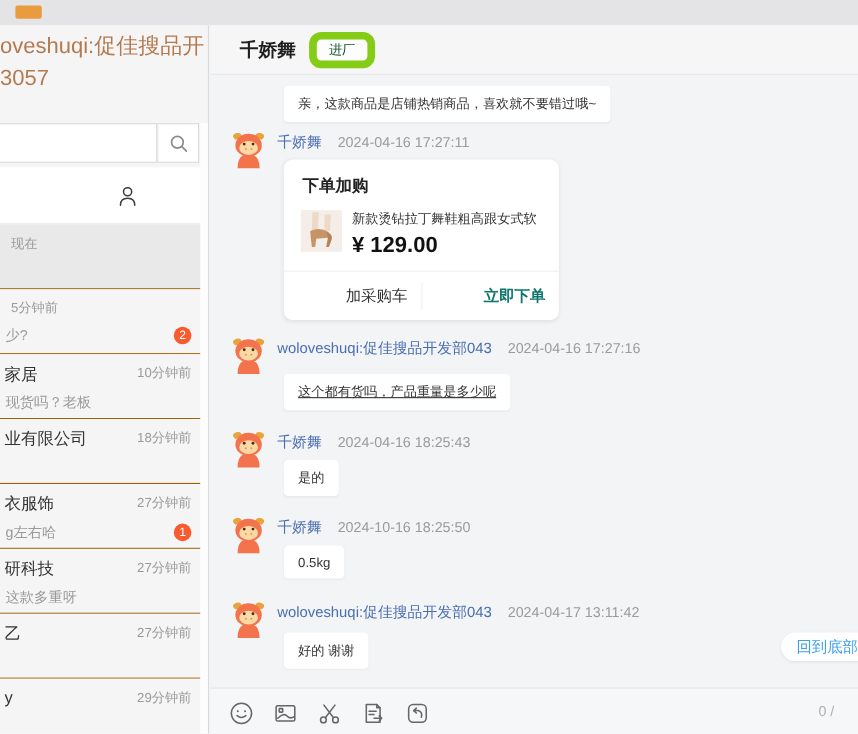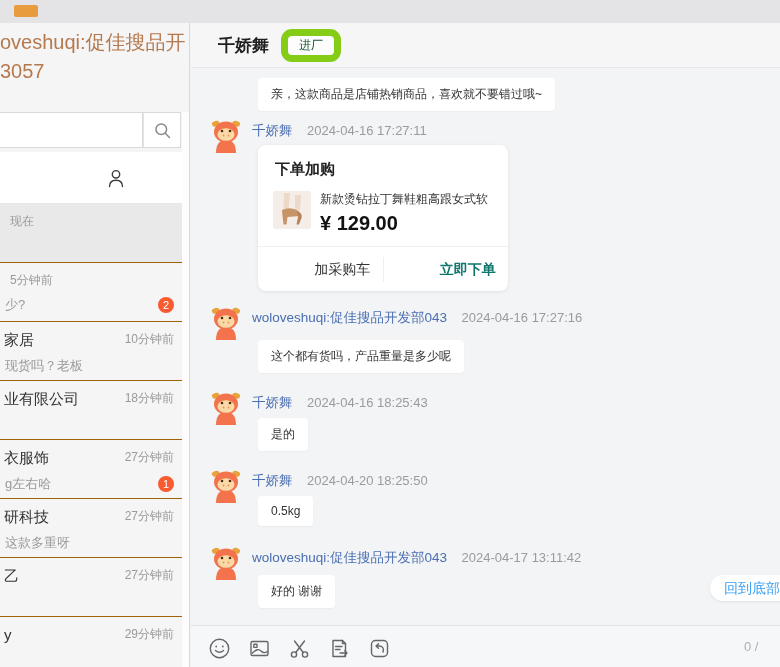--- a/index.html
+++ b/index.html
@@ -249,21 +249,21 @@
         <circle cx="14" cy="13" r="1.3" fill="#4a2c12"></circle>
           <circle cx="22" cy="13" r="1.3" fill="#4a2c12"></circle>
         <circle cx="15.5" cy="17.5" r="0.9" fill="#e2955f"></circle>
           <circle cx="20.5" cy="17.5" r="0.9" fill="#e2955f"></circle>
       </svg>
     </div>
     <div class="msg-header" style="top:285px;">
       <span class="msg-sender">woloveshuqi:促佳搜品开发部043</span>
       <span class="msg-time">2024-04-16 17:27:16</span>
     </div>
-    <div class="bubble" style="top:317px;">这个都有货吗，产品重量是多少呢</div>
+    <div class="bubble" style="top:317px;text-decoration:underline;">这个都有货吗，产品重量是多少呢</div>
 
     <div class="avatar" style="top:367px;">
       <svg viewBox="0 0 36 36" width="36" height="36">
         <path d="M6 9 Q1 5 7 3 Q12 2 12 7 Z" fill="#e8a33d"></path>
         <path d="M30 9 Q35 5 29 3 Q24 2 24 7 Z" fill="#e8a33d"></path>
         <path d="M8 35 Q8 22 18 22 Q28 22 28 35 Z" fill="#f3734d"></path>
         <ellipse cx="18" cy="14" rx="12" ry="10.5" fill="#f3734d"></ellipse>
         <ellipse cx="18" cy="16.5" rx="8.5" ry="6.3" fill="#fbd9a6"></ellipse>
         <circle cx="14" cy="13" r="1.3" fill="#4a2c12"></circle>
           <circle cx="22" cy="13" r="1.3" fill="#4a2c12"></circle>
@@ -285,21 +285,21 @@
         <ellipse cx="18" cy="14" rx="12" ry="10.5" fill="#f3734d"></ellipse>
         <ellipse cx="18" cy="16.5" rx="8.5" ry="6.3" fill="#fbd9a6"></ellipse>
         <circle cx="14" cy="13" r="1.3" fill="#4a2c12"></circle>
           <circle cx="22" cy="13" r="1.3" fill="#4a2c12"></circle>
         <circle cx="15.5" cy="17.5" r="0.9" fill="#e2955f"></circle>
           <circle cx="20.5" cy="17.5" r="0.9" fill="#e2955f"></circle>
       </svg>
     </div>
     <div class="msg-header" style="top:448px;">
       <span class="msg-sender">千娇舞</span>
-      <span class="msg-time">2024-04-20 18:25:50</span>
+      <span class="msg-time">2024-10-16 18:25:50</span>
     </div>
     <div class="bubble" style="top:473px;">0.5kg</div>
 
     <div class="avatar" style="top:522px;">
       <svg viewBox="0 0 36 36" width="36" height="36">
         <path d="M6 9 Q1 5 7 3 Q12 2 12 7 Z" fill="#e8a33d"></path>
         <path d="M30 9 Q35 5 29 3 Q24 2 24 7 Z" fill="#e8a33d"></path>
         <path d="M8 35 Q8 22 18 22 Q28 22 28 35 Z" fill="#f3734d"></path>
         <ellipse cx="18" cy="14" rx="12" ry="10.5" fill="#f3734d"></ellipse>
         <ellipse cx="18" cy="16.5" rx="8.5" ry="6.3" fill="#fbd9a6"></ellipse>

